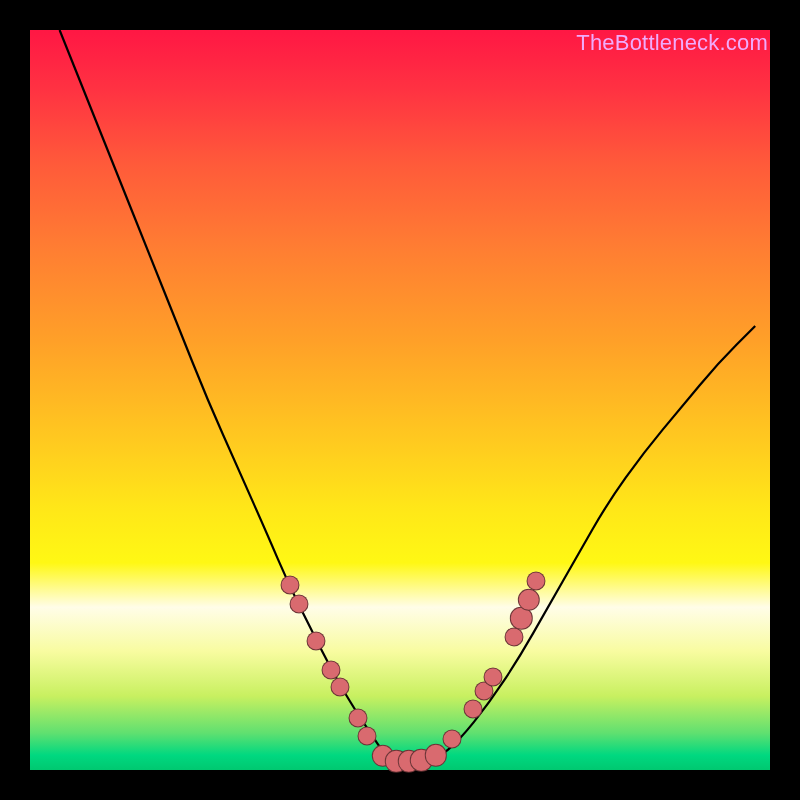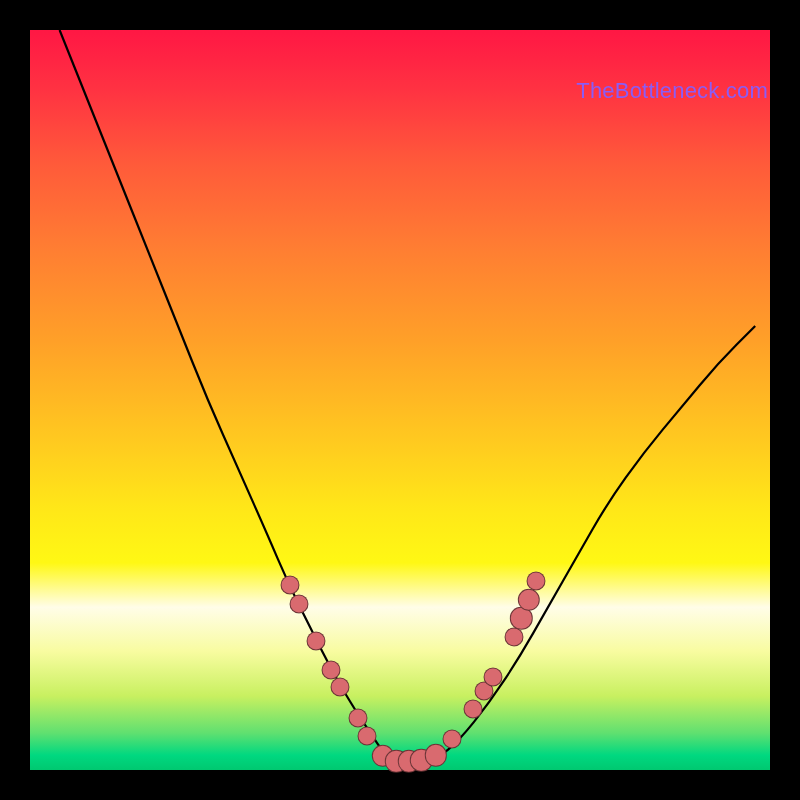--- a/index.html
+++ b/index.html
@@ -40,24 +40,23 @@
       #00c870 100%
     );
   }
   .watermark {
     position: absolute;
     top: 30px;
     right: 32px;
     font-family: Arial, Helvetica, sans-serif;
     font-size: 22px;
     font-weight: 500;
-    color: #8b5cf6;
+    color: #f0abfc;
     letter-spacing: 0.2px;
     z-index: 10;
-    margin-top: 48px;
   }
   svg.curve {
     position: absolute;
     left: 0;
     top: 0;
     width: 740px;
     height: 740px;
     z-index: 5;
   }
   .dot {

